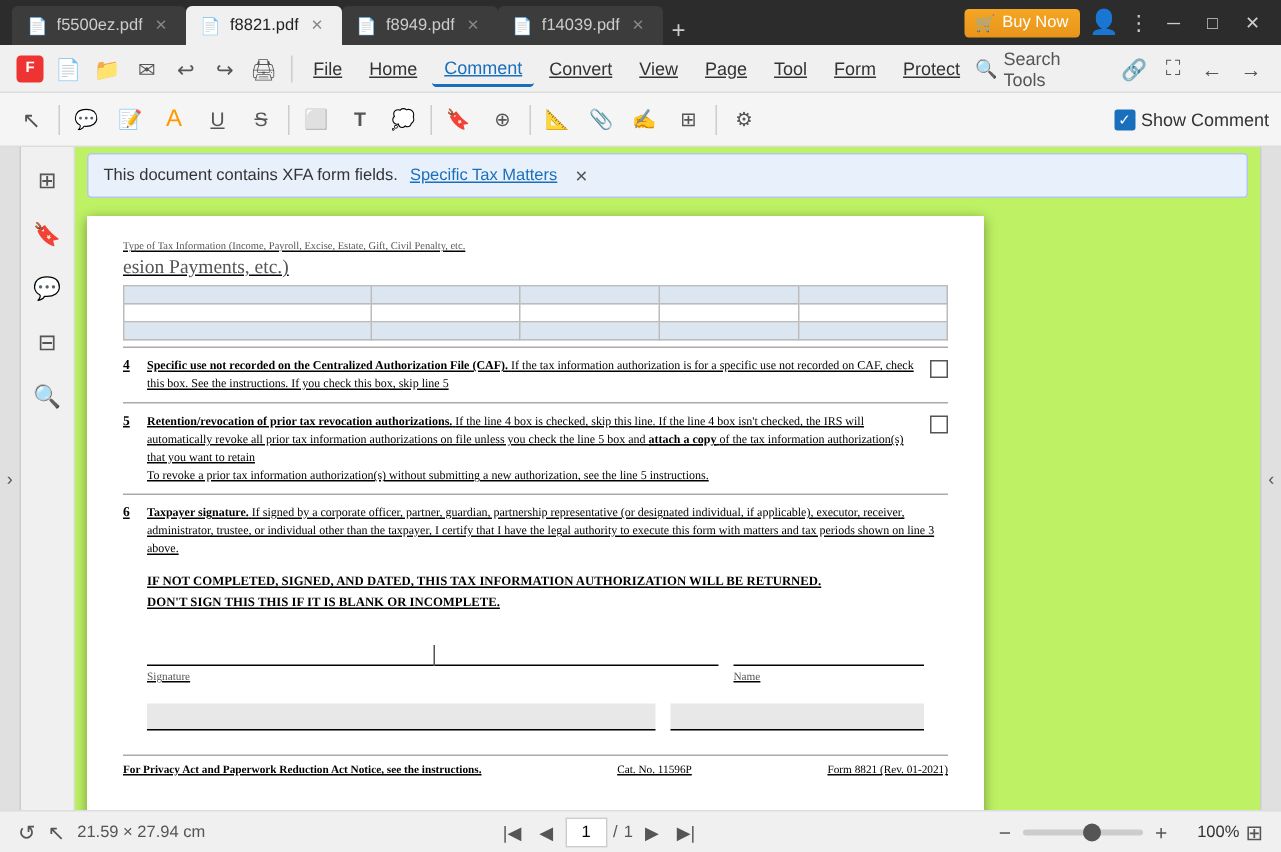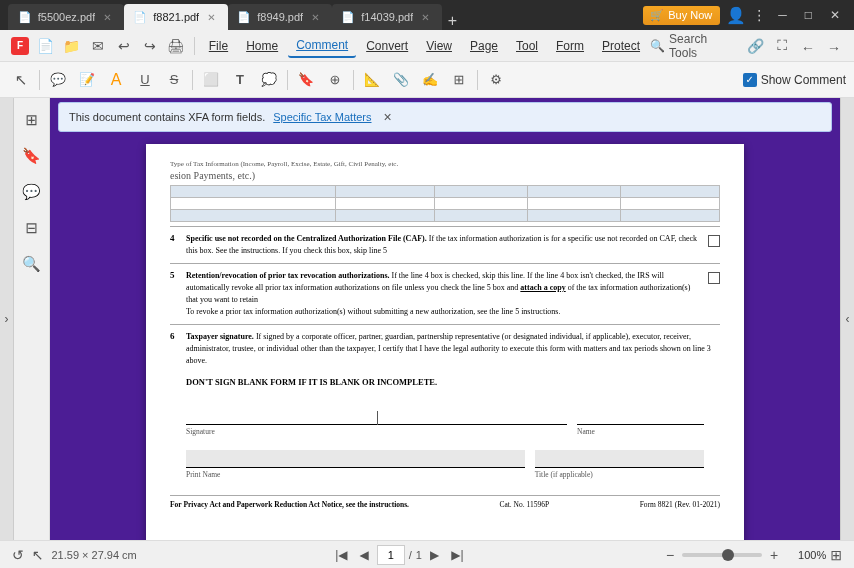--- a/index.html
+++ b/index.html
@@ -147,21 +147,21 @@
     }
     .sidebar-icon {
       width: 28px; height: 28px;
       display: flex; align-items: center; justify-content: center;
       cursor: pointer; border-radius: 3px; color: #555; font-size: 15px;
     }
 
     
     .pdf-area {
       flex: 1;
-      background: #4c1d95;
+      background: #bef264;
       display: flex;
       flex-direction: column;
       overflow: hidden;
       position: relative;
     }
 
     
     .xfa-bar {
       background: #e8f0fb;
       border: 1px solid #b0c8f0;
@@ -197,22 +197,22 @@
       color: #555;
       font-size: 14px;
       margin-left: 4px;
     }
 
     
     .pdf-scroll {
       flex: 1;
       overflow-y: auto;
       display: flex;
-      justify-content: center;
       padding: 8px;
+      text-decoration: underline;
     }
     .pdf-page {
       background: white;
       width: 598px;
       min-height: 420px;
       box-shadow: 0 2px 8px rgba(0,0,0,0.4);
       padding: 16px 24px;
       font-family: 'Times New Roman', Times, serif;
       font-size: 8.5px;
       color: #000;
@@ -505,21 +505,21 @@
       <span class="xfa-close">×</span>
     </div>
 
     <div class="pdf-scroll">
       <div class="pdf-page">
 
         <div style="font-size:7px; color:#555; margin-bottom:2px; display:flex; gap:4px;">
           <span>Type of Tax Information (Income, Payroll, Excise, Estate, Gift, Civil Penalty, etc.</span>
           <span style="margin-left:auto;"></span>
         </div>
-        <div style="font-size:10px; color:#555; margin-bottom:4px;">
+        <div style="font-size:13px; color:#555; margin-bottom:4px;">
           <span>esion Payments, etc.)</span>
         </div>
 
         <table class="form-table">
           <tbody>
               <tr class="form-row-blue">
             <td style="width:30%; height:12px; background:#dce6f0; border:1px solid #bbb;"></td>
             <td style="width:18%; height:12px; background:#dce6f0; border:1px solid #bbb;"></td>
             <td style="width:17%; height:12px; background:#dce6f0; border:1px solid #bbb;"></td>
             <td style="width:17%; height:12px; background:#dce6f0; border:1px solid #bbb;"></td>
@@ -572,41 +572,38 @@
 
         <div style="display:flex; align-items:flex-start; gap:6px; margin: 6px 0;">
           <span style="font-weight:bold; font-size:9px; width:10px; flex-shrink:0;">6</span>
           <div style="flex:1; font-size:8px; line-height:1.5;">
             <span style="font-weight:bold;">Taxpayer signature.</span>
             <span> If signed by a corporate officer, partner, guardian, partnership representative (or designated individual, if applicable), executor, receiver, administrator, trustee, or individual other than the taxpayer, I certify that I have the legal authority to execute this form with matters and tax periods shown on line 3 above.</span>
           </div>
         </div>
 
         <div style="margin: 10px 0 4px 16px;">
-          <div style="font-size:8.5px; font-weight:bold;">DON'T SIGN BLANK FORM IF IT IS BLANK OR INCOMPLETE.</div>
+          <div style="font-size:8.5px; font-weight:bold; margin-bottom:4px;">IF NOT COMPLETED, SIGNED, AND DATED, THIS TAX INFORMATION AUTHORIZATION WILL BE RETURNED.</div>
+          <div style="font-size:8.5px; font-weight:bold;">DON'T SIGN THIS THIS IF IT IS BLANK OR INCOMPLETE.</div>
         </div>
 
         <div style="display:flex; gap:10px; margin: 14px 16px 0 16px;">
           <div style="flex:3; border-bottom:1px solid #000; min-height:24px; position:relative;">
             <div style="position:absolute; top:10px; left:50%; width:1px; height:14px; background:#555;"></div>
           </div>
           <div style="flex:1; border-bottom:1px solid #000; min-height:24px;"></div>
         </div>
         <div style="display:flex; gap:10px; margin: 2px 16px 0 16px; font-size:7.5px; color:#555;">
           <div style="flex:3;">Signature</div>
           <div style="flex:1;">Name</div>
         </div>
 
         <div style="display:flex; gap:10px; margin: 14px 16px 0 16px;">
           <div style="flex:2; border-bottom:1px solid #000; min-height:18px; background:#e8e8e8;"></div>
           <div style="flex:1; border-bottom:1px solid #000; min-height:18px; background:#e8e8e8;"></div>
-        </div>
-        <div style="display:flex; gap:10px; margin: 2px 16px 0 16px; font-size:7.5px; color:#555;">
-          <div style="flex:2;">Print Name</div>
-          <div style="flex:1;">Title (if applicable)</div>
         </div>
 
         <div class="divider-line" style="margin-top:16px;"></div>
 
         <div style="display:flex; justify-content:space-between; margin-top:4px; font-size:7.5px;">
           <span>
             <b>For Privacy Act and Paperwork Reduction Act Notice, see the instructions.</b>
           </span>
           <span>Cat. No. 11596P</span>
           <span>Form 8821 (Rev. 01-2021)</span>

